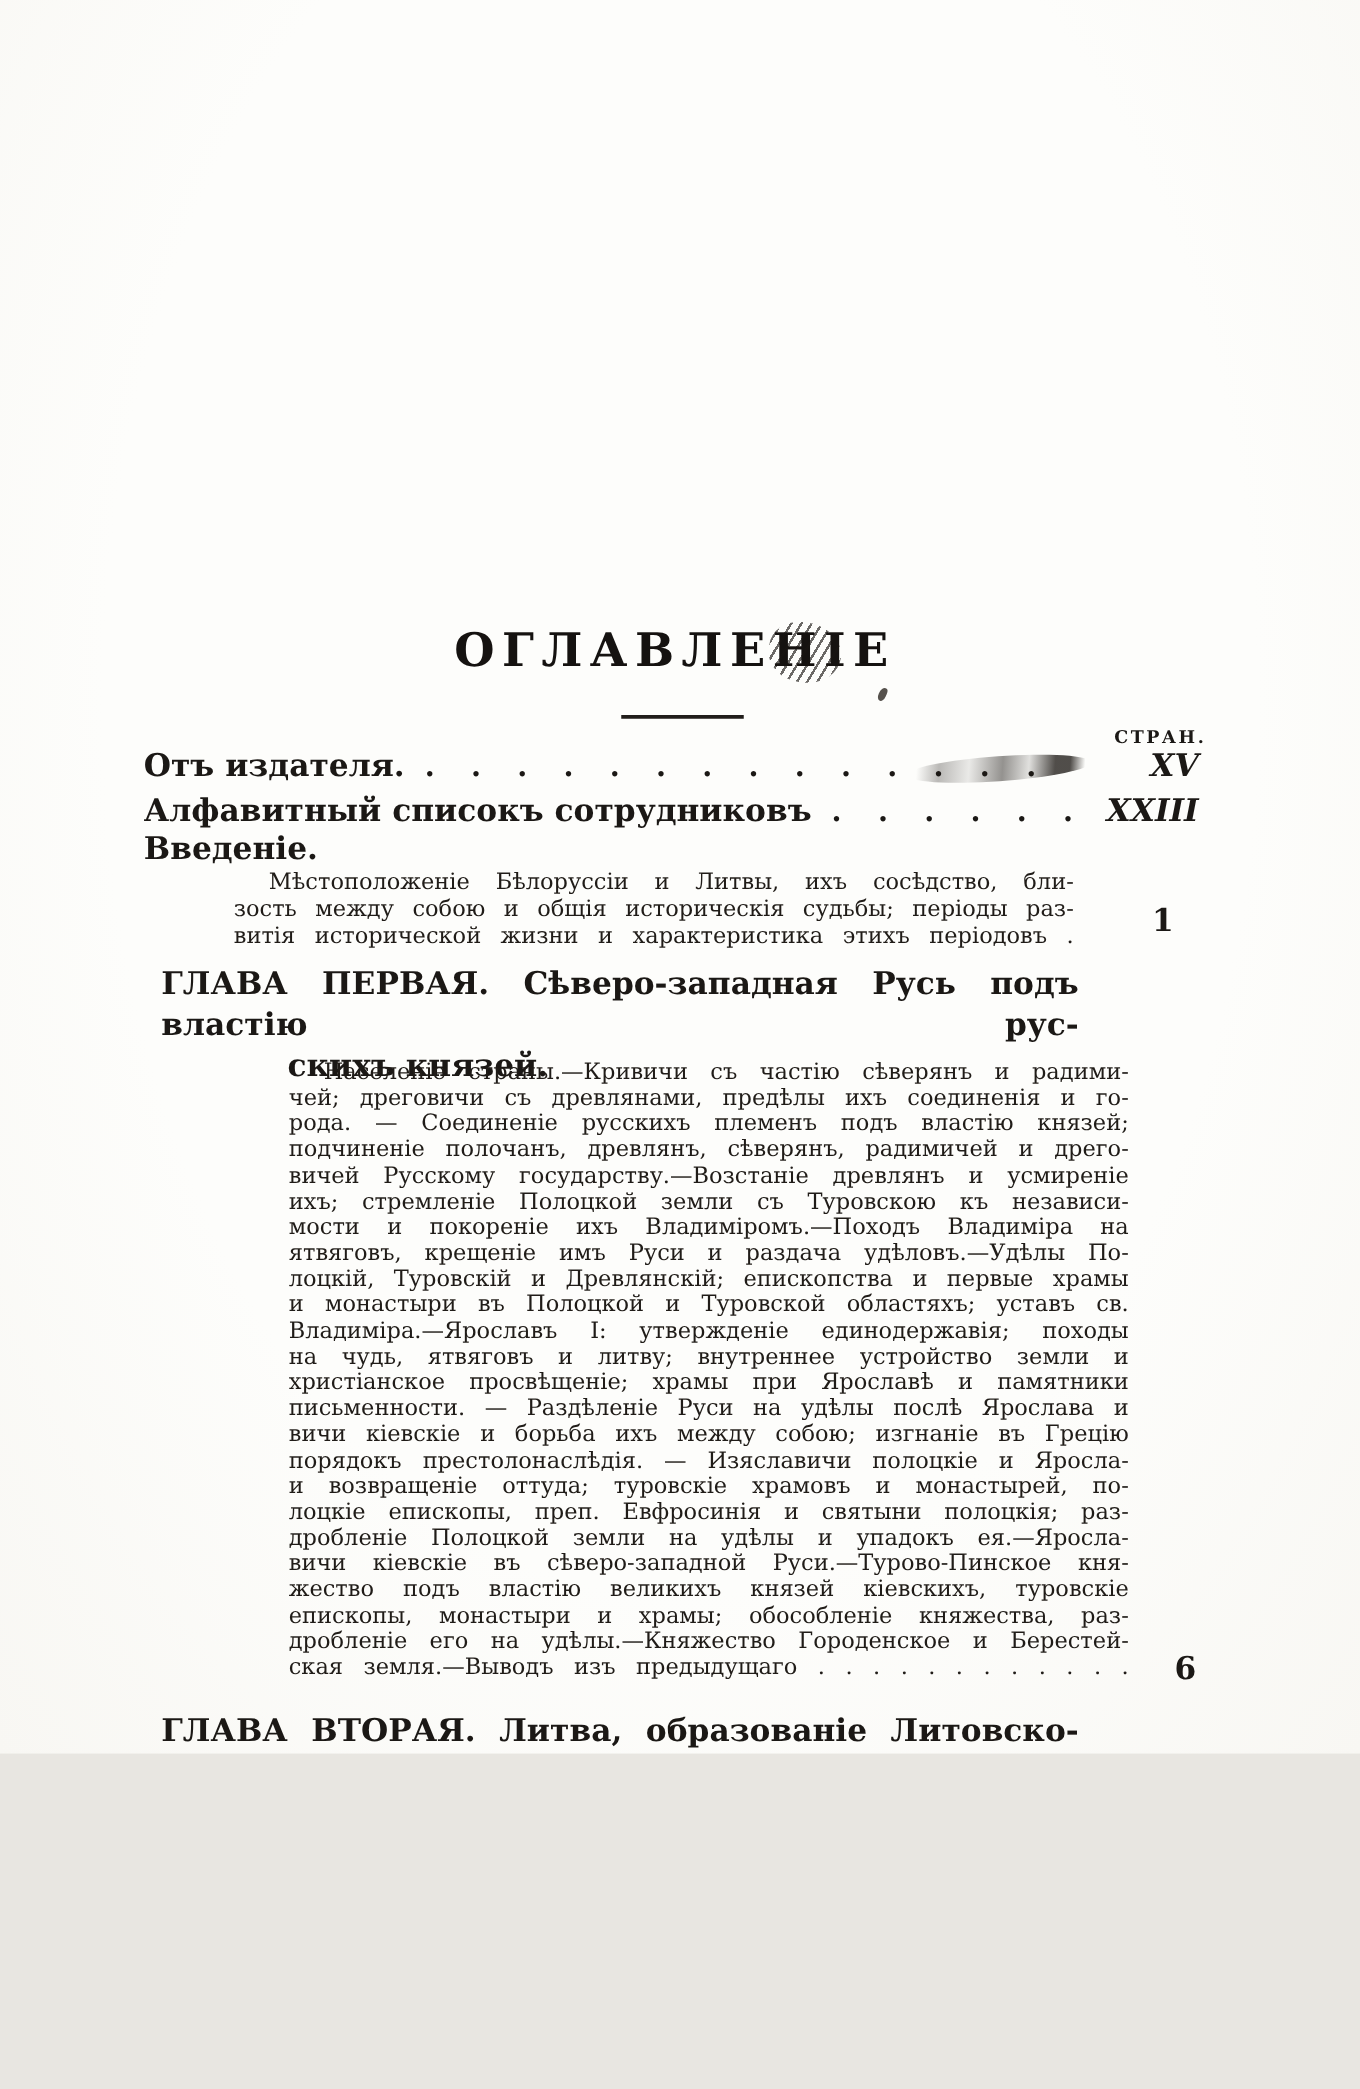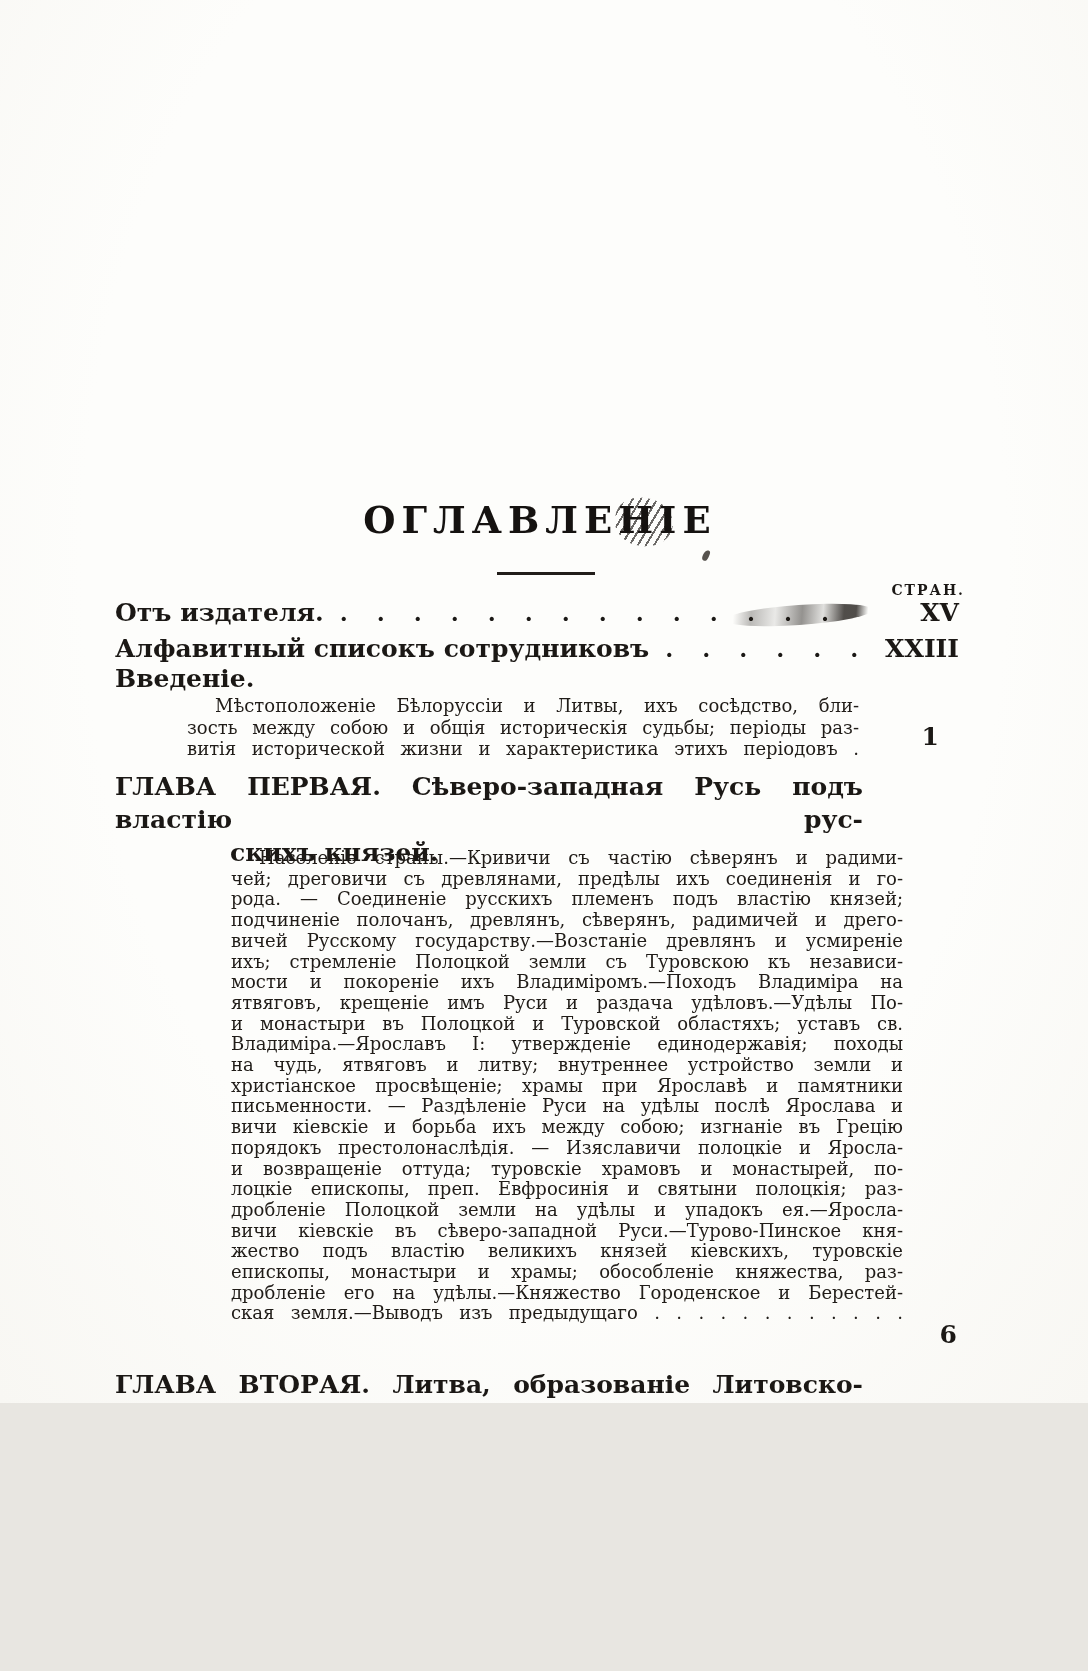--- a/index.html
+++ b/index.html
@@ -73,41 +73,42 @@
     padding-right: 10px;
     word-spacing: 21px;
     font-weight: 700;
     font-size: 23px;
   }
   .pagenum-col {
     flex: 0 0 auto;
     min-width: 100px;
     text-align: right;
     padding-right: 6px;
+    font-style: italic;
   }
   
   .section-heading {
     position: absolute;
     left: 0;
     margin: 0;
     font-size: 25px;
     font-weight: 700;
     line-height: 34px;
   }
   .heading-introduction { top: 166px; }
   .chapter-heading {
     position: absolute;
     left: 0;
     width: 748px;
     margin: 0;
     font-size: 25px;
     font-weight: 700;
     line-height: 33px;
   }
-  .chapter-heading > div { text-align: justify; text-align-last: justify; }
+  .chapter-heading > div { text-align: justify; text-align-last: justify; margin-left: 14px; }
   .chapter-heading > div:last-child { text-align: left; text-align-last: left; }
   .chapter-heading > div:not(:first-child) { margin-left: 115px; }
   .heading-chapter-one { top: 274px; }
   .heading-chapter-two { top: 872px; }
   
   .summary {
     position: absolute;
     left: 72px;
     width: 672px;
     font-size: 18px;
@@ -196,20 +197,21 @@
       </h2>
     <div class="summary summary-chapter-one">
         <div>Населеніе страны.—Кривичи съ частію сѣверянъ и радими-</div>
         <div>чей; дреговичи съ древлянами, предѣлы ихъ соединенія и го-</div>
         <div>рода. — Соединеніе русскихъ племенъ подъ властію князей;</div>
         <div>подчиненіе полочанъ, древлянъ, сѣверянъ, радимичей и дрего-</div>
         <div>вичей Русскому государству.—Возстаніе древлянъ и усмиреніе</div>
         <div>ихъ; стремленіе Полоцкой земли съ Туровскою къ независи-</div>
         <div>мости и покореніе ихъ Владиміромъ.—Походъ Владиміра на</div>
         <div>ятвяговъ, крещеніе имъ Руси и раздача удѣловъ.—Удѣлы По-</div>
+        <div>лоцкій, Туровскій и Древлянскій; епископства и первые храмы</div>
         <div>и монастыри въ Полоцкой и Туровской областяхъ; уставъ св.</div>
         <div>Владиміра.—Ярославъ I: утвержденіе единодержавія; походы</div>
         <div>на чудь, ятвяговъ и литву; внутреннее устройство земли и</div>
         <div>христіанское просвѣщеніе; храмы при Ярославѣ и памятники</div>
         <div>письменности. — Раздѣленіе Руси на удѣлы послѣ Ярослава и</div>
         <div>вичи кіевскіе и борьба ихъ между собою; изгнаніе въ Грецію</div>
         <div>порядокъ престолонаслѣдія. — Изяславичи полоцкіе и Яросла-</div>
         <div>и возвращеніе оттуда; туровскіе храмовъ и монастырей, по-</div>
         <div>лоцкіе епископы, преп. Евфросинія и святыни полоцкія; раз-</div>
         <div>дробленіе Полоцкой земли на удѣлы и упадокъ ея.—Яросла-</div>

